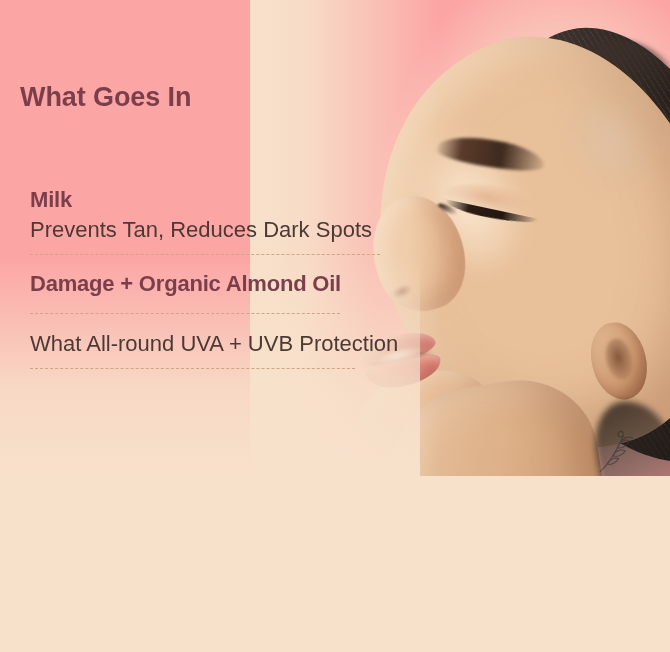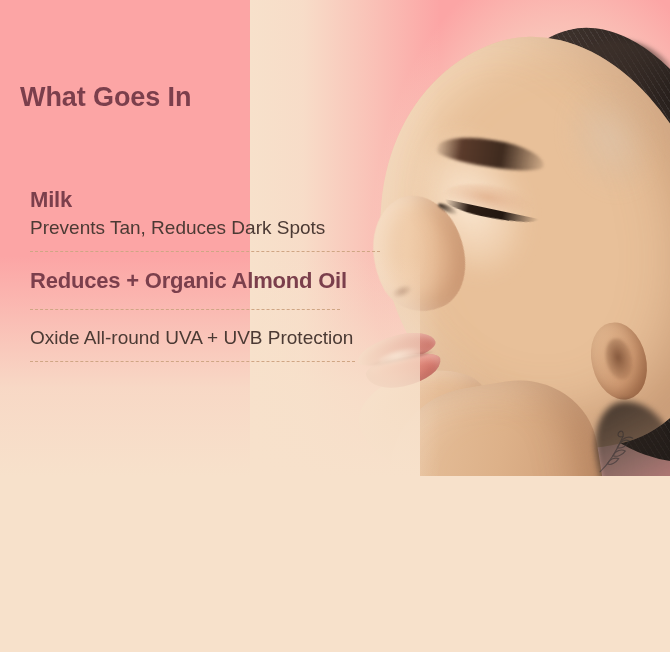--- a/index.html
+++ b/index.html
@@ -445,21 +445,21 @@
   .ing-name {
     font-size: 22px;
     font-weight: bold;
     color: #7b3f4c;
     letter-spacing: -0.2px;
     line-height: 1.08;
     margin: 0 0 5px 0;
     white-space: nowrap;
   }
   .ing-desc {
-    font-size: 19px;
+    font-size: 22px;
     font-weight: normal;
     color: #4b3a34;
     line-height: 1.15;
     margin: 0;
     white-space: nowrap;
   }
 </style>
 </head>
 <body>
 
@@ -524,24 +524,24 @@
 
     <ul class="ingredients">
 
       <li class="ingredient ing-0">
         <div class="ing-name">Milk</div>
         <div class="ing-desc">Prevents Tan, Reduces Dark Spots</div>
         <div class="rule"></div>
       </li>
 
       <li class="ingredient ing-1">
-        <div class="ing-name">Reduces + Organic Almond Oil</div>
+        <div class="ing-name">Damage + Organic Almond Oil</div>
         <div class="rule"></div>
       </li>
 
       <li class="ingredient ing-2">
-        <div class="ing-desc">Oxide All-round UVA + UVB Protection</div>
+        <div class="ing-desc">What All-round UVA + UVB Protection</div>
         <div class="rule"></div>
       </li>
 
     </ul>
   </div>
 </div>
 
 </body></html>

